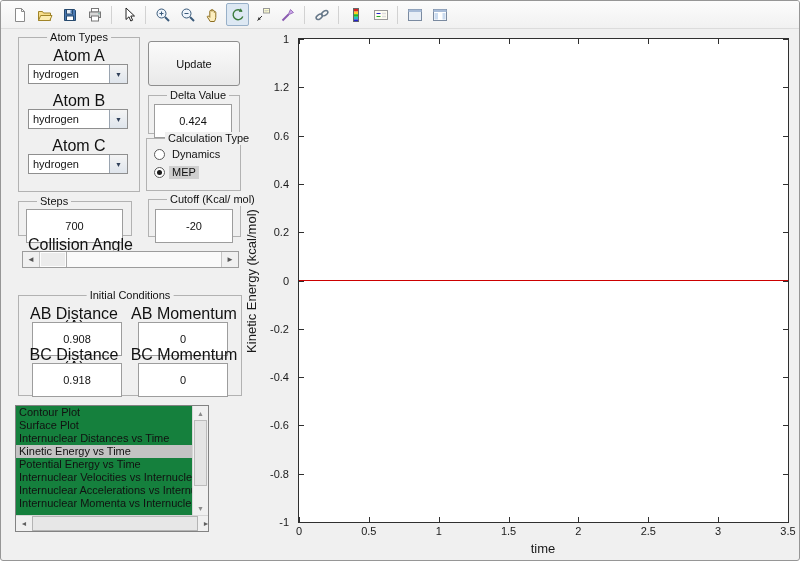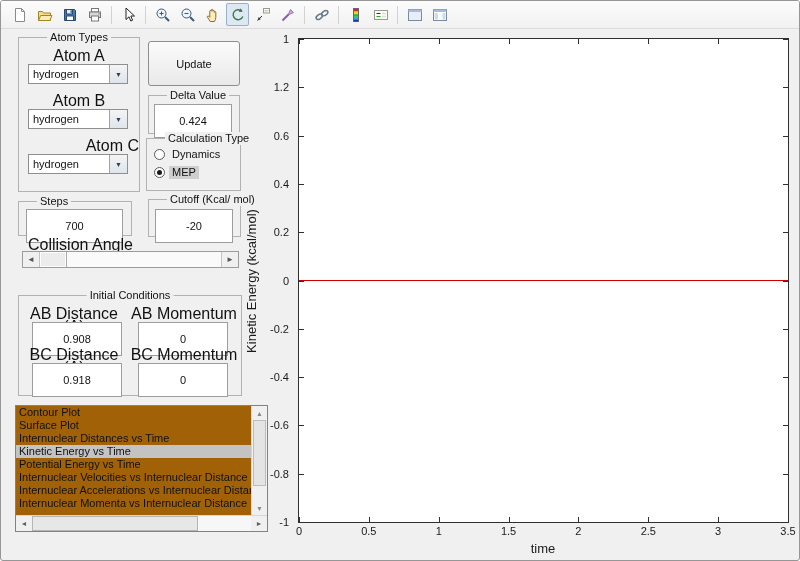--- a/index.html
+++ b/index.html
@@ -13,21 +13,21 @@
   
   .panel{position:absolute;border:1px solid #b2b2b2;background:#f0f0f0;}
   .panel-title{position:absolute;top:-7px;background:#f0f0f0;padding:0 3px;font-size:11px;white-space:nowrap;line-height:13px;}
   .panel-title.centered{left:50%;transform:translateX(-50%);}
   .panel-title.leftish{left:18px;}
   .ctrl-label{position:absolute;font-size:16px;line-height:13px;}
   .edit{position:absolute;box-sizing:border-box;border:1px solid #9d9d9d;background:#fff;font-family:"Liberation Sans",sans-serif;font-size:11px;text-align:center;padding:16px;color:#111;}
   
   .p-atoms{left:17px;top:36px;width:120px;height:153px;}
   .al{left:0;right:0;text-align:center;}
-  .al0{top:11px;} .al1{top:56px;} .al2{top:101px;text-align:right;}
+  .al0{top:11px;} .al1{top:56px;} .al2{top:101px;}
   .combo{position:absolute;left:9px;width:100px;height:20px;background:#fff;border:1px solid #8f8f8f;box-sizing:border-box;display:flex;}
   .cb0{top:26px;} .cb1{top:71px;} .cb2{top:116px;}
   .combo-text{flex:1;font-size:11px;line-height:18px;padding-left:4px;overflow:hidden;white-space:nowrap;}
   .combo-btn{width:17px;background:linear-gradient(#f4f4f4,#dfe5ec);border-left:1px solid #9aa4b0;display:flex;align-items:center;justify-content:center;}
   .chev{font-size:7px;color:#31415a;}
   
   .update-btn{position:absolute;left:147px;top:40px;width:92px;height:45px;background:linear-gradient(#fbfbfb,#e9e9e9);border:1px solid #8e8e8e;border-radius:3px;font-family:"Liberation Sans",sans-serif;font-size:11px;color:#111;}
   
   .p-delta{left:147px;top:94px;width:90px;height:37px;}
   .e-delta{left:5px;top:8px;width:78px;height:19px;}
@@ -55,21 +55,21 @@
   
   .p-ic{left:17px;top:294px;width:222px;height:99px;}
   .icl{width:110px;text-align:center;}
   .icl0{top:11px;left:0;} .icl1{top:11px;left:110px;}
   .icl2{top:52px;left:0;} .icl3{top:52px;left:110px;}
   .icf0{left:13px;top:26px;width:90px;height:18px;}
   .icf1{left:119px;top:26px;width:90px;height:18px;}
   .icf2{left:13px;top:67px;width:90px;height:30px;}
   .icf3{left:119px;top:67px;width:90px;height:18px;}
   
-  .listbox{position:absolute;left:14px;top:404px;width:253px;height:127px;background:#a16207;border:1px solid #828282;box-sizing:border-box;}
+  .listbox{position:absolute;left:14px;top:404px;width:194px;height:127px;background:#15803d;border:1px solid #828282;box-sizing:border-box;}
   .list-items{position:absolute;left:0;top:0;right:16px;bottom:16px;overflow:hidden;}
   .list-item{height:13px;line-height:13px;font-size:11px;padding-left:3px;white-space:nowrap;overflow:hidden;}
   .list-item.selected{background:#c3c3c3;}
   .vscroll{position:absolute;right:0;top:0;width:16px;bottom:16px;background:#f0f0f0;border-left:1px solid #d6d6d6;display:flex;flex-direction:column;box-sizing:border-box;}
   .vs-btn{height:14px;display:flex;align-items:center;justify-content:center;font-size:7px;color:#8a8a8a;flex:none;}
   .vs-thumb{height:64px;background:#e4e4e4;border:1px solid #bcbcbc;margin:0 1px;flex:none;}
   .vs-track{flex:1;}
   .hscroll{position:absolute;left:0;right:0;bottom:0;height:16px;background:#f0f0f0;border-top:1px solid #d6d6d6;display:flex;box-sizing:border-box;}
   .hs-btn{width:16px;display:flex;align-items:center;justify-content:center;font-size:7px;color:#606060;flex:none;}
   .hs-thumb{width:166px;background:#e7e7e7;border:1px solid #b4b4b4;box-sizing:border-box;flex:none;}

